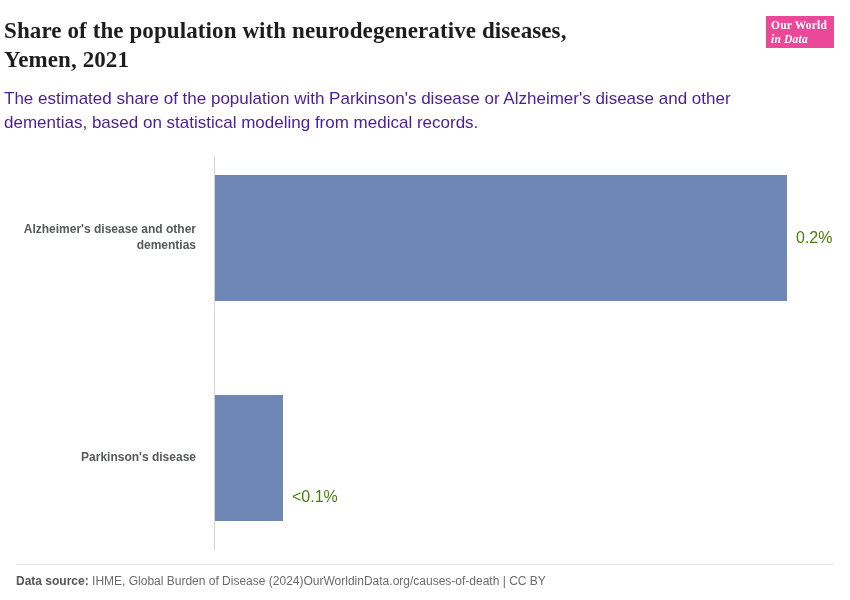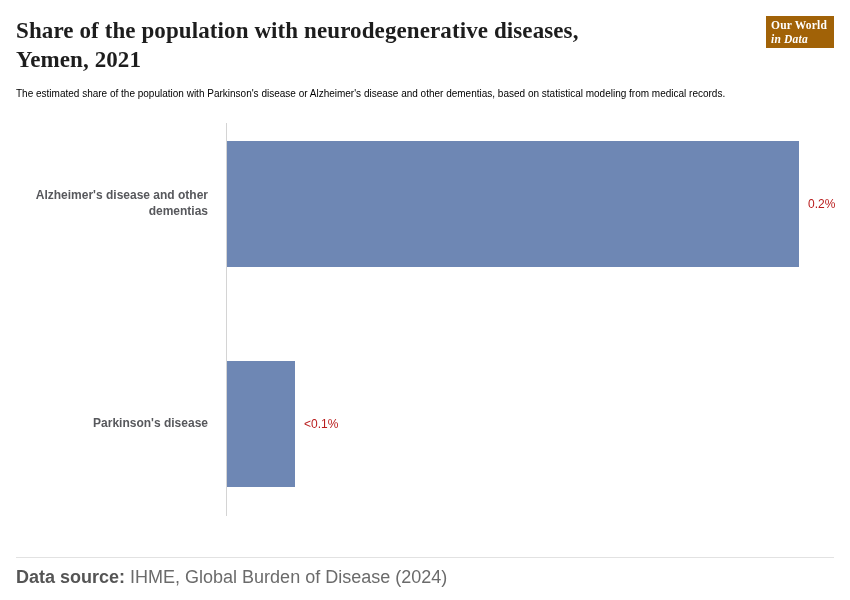--- a/index.html
+++ b/index.html
@@ -12,51 +12,51 @@
     background: #ffffff;
     font-family: "Liberation Sans", sans-serif;
     color: #333333;
     overflow: hidden;
   }
   .page {
     position: relative;
     width: 850px;
     height: 600px;
     box-sizing: border-box;
-    padding: 16px 16px 0 16px;
+    padding: 16px 16px 0 4px;
   }
 
   
   .header {
     position: relative;
   }
   .title {
     font-family: "Liberation Serif", serif;
     font-size: 23px;
     font-weight: 700;
     color: #1d1d1d;
     line-height: 1.28;
     letter-spacing: 0.1px;
     max-width: 640px;
     margin: 0;
   }
   .subtitle {
     margin: 12px 0 0 0;
-    font-size: 10px;
+    font-size: 17px;
     line-height: 1.42;
-    color: #000000;
+    color: #4c1d95;
     max-width: 790px;
   }
   .owid-logo {
     position: absolute;
     top: 0px;
     right: 0px;
     width: 68px;
     height: 32px;
-    background: #a16207;
+    background: #ec4899;
     color: #ffffff;
     font-family: "Liberation Serif", serif;
     font-weight: 700;
     font-size: 11.5px;
     line-height: 1.18;
     padding: 3px 5px 0 5px;
     box-sizing: border-box;
     letter-spacing: 0.2px;
   }
   .owid-logo .l2 { display: block; font-style: italic; }
@@ -108,34 +108,34 @@
     position: absolute;
     left: 211px;
     top: 0;
     height: 100%;
     background: #6e87b4;
   }
   .bar-value {
     position: absolute;
     top: 50%;
     transform: translateY(-50%);
-    font-size: 12px;
-    color: #b91c1c;
+    font-size: 16px;
+    color: #4d7c0f;
     white-space: nowrap;
   }
 
   
   .footer {
     position: absolute;
     left: 16px;
     right: 16px;
     bottom: 12px;
     border-top: 1px solid #e2e2e2;
     padding-top: 9px;
-    font-size: 18px;
+    font-size: 12px;
     color: #6b6b6b;
     display: flex;
     align-items: baseline;
   }
   .footer .src-label {
     font-weight: 700;
     color: #555555;
   }
   .footer-right span { color: #6b6b6b; }
   .footer-right .link { color: #6b6b6b; }
@@ -161,26 +161,31 @@
 
       <div class="bar-row r0">
         <div class="bar-label">Alzheimer's disease and other dementias</div>
         <div class="bar" id="bar0" style="width: 572px;"></div>
         <div class="bar-value" id="val0" style="left: 792px;">0.2%</div>
       </div>
 
       <div class="bar-row r1">
         <div class="bar-label">Parkinson's disease</div>
         <div class="bar" id="bar1" style="width: 68px;"></div>
-        <div class="bar-value" id="val1" style="left: 288px;">&lt;0.1%</div>
+        <div class="bar-value" id="val1" style="left: 288px; margin-top: 39px;">&lt;0.1%</div>
       </div>
 
     </div>
   </div>
 
   <div class="footer">
     <div class="footer-left">
       <span class="src-label">Data source:</span>
       <span>IHME, Global Burden of Disease (2024)</span>
     </div>
+    <div class="footer-right">
+      <span class="link">OurWorldinData.org/causes-of-death</span>
+      <span>|</span>
+      <span class="link">CC BY</span>
+    </div>
   </div>
 
 </div>
 
 </body></html>

